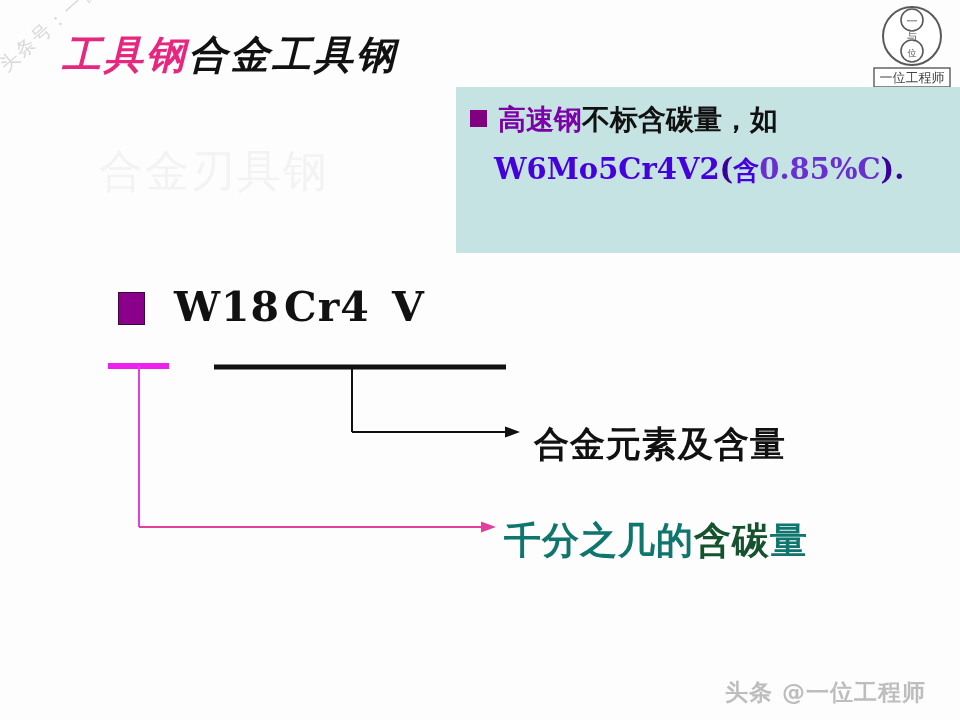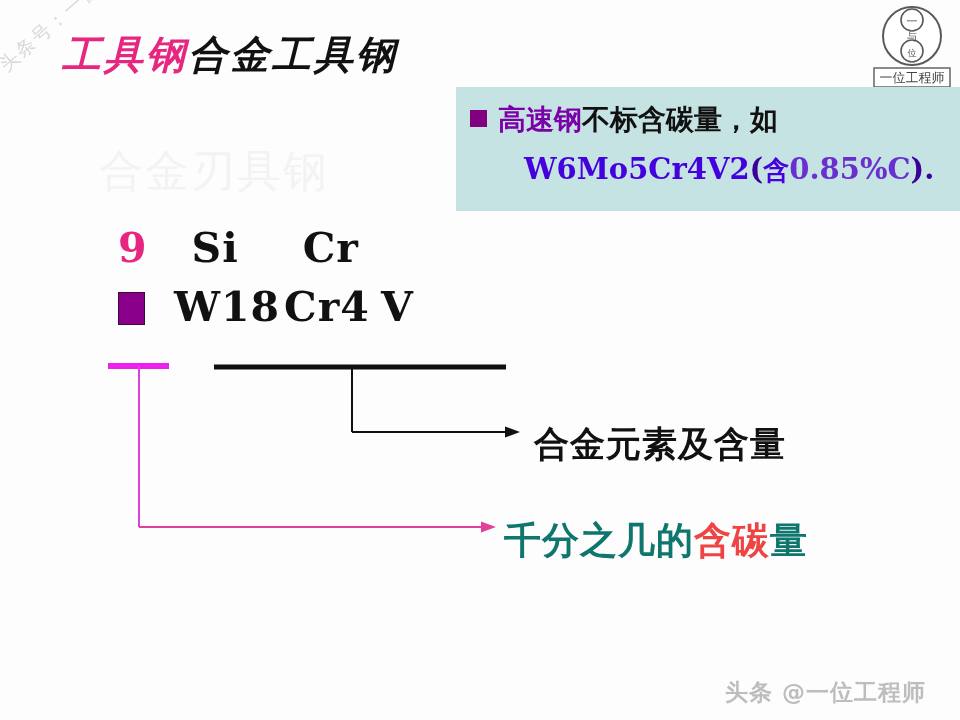--- a/index.html
+++ b/index.html
@@ -97,21 +97,21 @@
     letter-spacing: 2px;
     white-space: nowrap;
   }
 
   
   .callout {
     position: absolute;
     left: 456px;
     top: 87px;
     width: 504px;
-    height: 124px;
+    height: 166px;
     background: #c6e3e3;
     box-sizing: border-box;
     padding: 14px 12px 0 14px;
   }
   .callout-line1 {
     font-family: "DejaVu Sans", sans-serif;
     font-size: 28px;
     font-weight: bold;
     color: #111111;
     white-space: nowrap;
@@ -121,21 +121,21 @@
     display: inline-block;
     width: 17px;
     height: 17px;
     background: #800080;
     vertical-align: 2px;
     margin-right: 11px;
   }
   .c-purple { color: #7b00a8; }
   .callout-line2 {
     margin-top: 12px;
-    margin-left: 54px;
+    margin-left: 24px;
     font-family: "DejaVu Serif", serif;
     font-size: 29px;
     font-weight: bold;
     color: #4400dd;
     white-space: nowrap;
     line-height: 36px;
   }
   .c-violet  { color: #4400dd; }
   .c-cjk     { color: #4400dd; font-family: "DejaVu Sans", sans-serif; font-size: 26px; }
   .c-pct     { color: #6a2fd0; }
@@ -158,21 +158,21 @@
     display: inline-block;
     width: 27px;
     height: 33px;
     background: #8b008b;
     border: 1px solid #3b0a3b;
     vertical-align: -4px;
     margin-right: 29px;
     box-sizing: border-box;
   }
   .row2 .el-w  { margin-right: 4px; }
-  .row2 .el-cr { margin-right: 11px; }
+  .row2 .el-cr { margin-right: 22px; }
 
   
   .leaders {
     position: absolute;
     left: 0; top: 0;
     width: 960px; height: 720px;
     pointer-events: none;
   }
 
   
@@ -188,21 +188,21 @@
     font-size: 35px;
     color: #111111;
     letter-spacing: 1px;
   }
   .anno-carbon {
     left: 504px; top: 505px;
     font-size: 37px;
     letter-spacing: 1px;
   }
   .anno-carbon .a-pink  { color: #0f766e; }
-  .anno-carbon .a-black { color: #ef4444; }
+  .anno-carbon .a-black { color: #14532d; }
 </style>
 </head>
 <body>
 
 <div id="slide">
 
   <div class="wm-diagonal">头条号：一位工程师</div>
 
   <div class="logo">
     <svg width="92" height="84" viewBox="0 0 92 84">
@@ -226,23 +226,20 @@
 
   <div class="callout">
     <div class="callout-line1">
       <span class="sq-bullet"></span><span class="c-purple">高速钢</span><span>不标含碳量，如</span>
     </div>
     <div class="callout-line2">
       <span class="c-violet">W6Mo5Cr4V2</span><span class="c-paren">(</span><span class="c-cjk">含</span><span class="c-pct">0.85%C</span><span class="c-paren">).</span>
     </div>
   </div>
 
-  <div class="formula row1">
-    <span class="num9">9</span><span class="el-si">Si</span><span>Cr</span>
-  </div>
 
   <div class="formula row2">
     <span class="sq-bullet2"></span><span class="el-w">W18</span><span class="el-cr">Cr4</span><span>V</span>
   </div>
 
   <svg class="leaders">
 
     <line x1="108" y1="366" x2="169" y2="366" stroke="#ee20ee" stroke-width="6"></line>
     <line x1="139" y1="366" x2="139" y2="527" stroke="#e040e0" stroke-width="2"></line>
     <line x1="139" y1="527" x2="484" y2="527" stroke="#e33f9c" stroke-width="2"></line>

